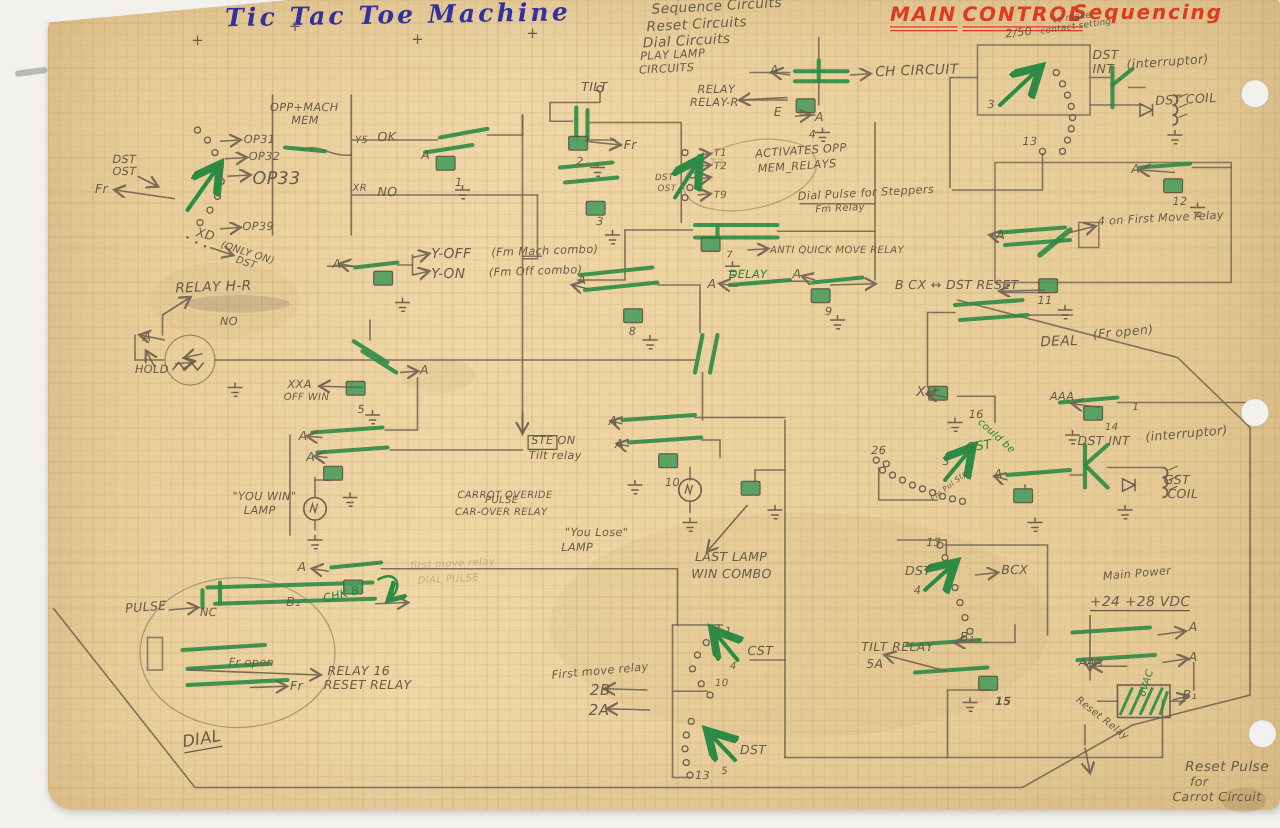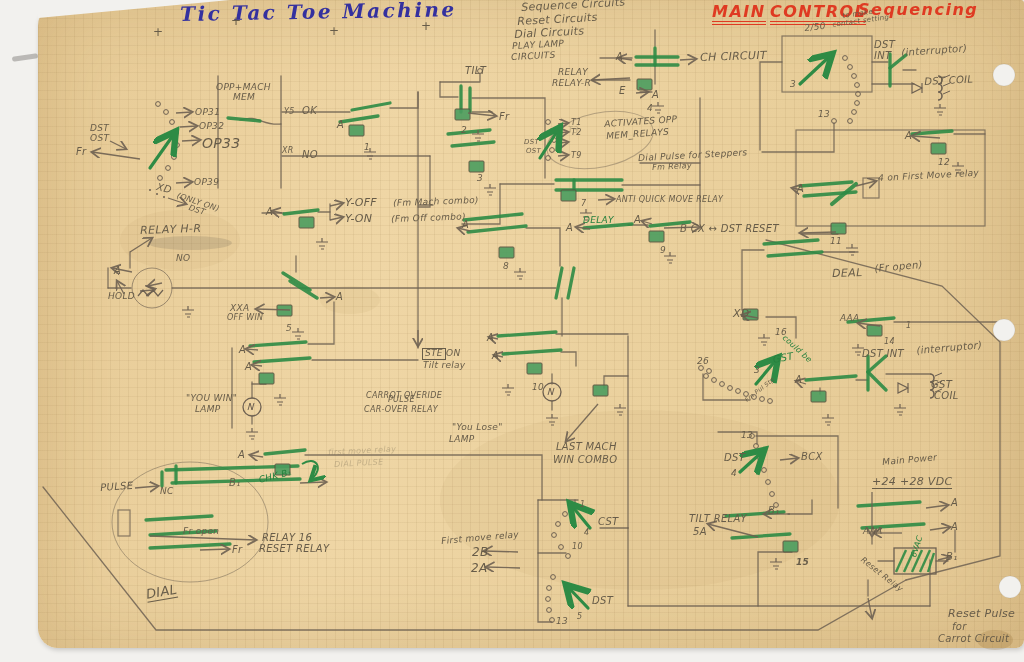--- a/index.html
+++ b/index.html
@@ -447,21 +447,21 @@
       <div class="lbl pencil" style="left: 446px; top: 349px; font-size: 9px;">ON</div>
       <div class="lbl pencil" style="left: 423px; top: 361px; font-size: 9px;">Tilt relay</div>
       <div class="lbl pencil" style="left: 366px; top: 392px; font-size: 8px;">CARROT OVERIDE</div>
       <div class="lbl pencil" style="left: 388px; top: 396px; font-size: 8px;">PULSE</div>
       <div class="lbl pencil" style="left: 364px; top: 406px; font-size: 8px;">CAR-OVER RELAY</div>
       <div class="lbl pencil" style="left: 487px; top: 333px; font-size: 10px;">A</div>
       <div class="lbl pencil" style="left: 492px; top: 351px; font-size: 10px;">A</div>
       <div class="lbl pencil" style="left: 532px; top: 383px; font-size: 9px;">10</div>
       <div class="lbl pencil" style="left: 452px; top: 423px; font-size: 9px;">"You Lose"</div>
       <div class="lbl pencil" style="left: 449px; top: 435px; font-size: 9px;">LAMP</div>
-      <div class="lbl pencil" style="left: 556px; top: 442px; font-size: 10px;">LAST MACH</div>
+      <div class="lbl pencil" style="left: 556px; top: 442px; font-size: 10px;">LAST LAMP</div>
       <div class="lbl pencil" style="left: 553px; top: 455px; font-size: 10px;">WIN COMBO</div>
       <div class="lbl pencil" style="left: 238px; top: 450px; font-size: 10px;">A</div>
       <div class="lbl faint" style="left: 328px; top: 449px; font-size: 8px; transform: rotate(-3deg);">first move relay</div>
       <div class="lbl faint" style="left: 334px; top: 461px; font-size: 8px; transform: rotate(-3deg);">DIAL PULSE</div>
       <div class="lbl pencil" style="left: 100px; top: 483px; font-size: 10px; transform: rotate(-4deg);">PULSE</div>
       <div class="lbl pencil" style="left: 160px; top: 487px; font-size: 9px;">NC</div>
       <div class="lbl pencil" style="left: 229px; top: 478px; font-size: 10px;">B₁</div>
       <div class="lbl green" style="left: 258px; top: 476px; font-size: 9px; transform: rotate(-14deg);">CHK B₁</div>
       <div class="lbl pencil" style="left: 183px; top: 527px; font-size: 9px;">Fr open</div>
       <div class="lbl pencil" style="left: 262px; top: 533px; font-size: 10px;">RELAY 16</div>
@@ -490,21 +490,21 @@
       <div class="lbl pencil" style="left: 796px; top: 558px; font-size: 9px; font-weight: bold;">15</div>
       <div class="lbl pencil" style="left: 863px; top: 527px; font-size: 9px;">AAA</div>
       <div class="lbl pencil" style="left: 951px; top: 498px; font-size: 10px;">A</div>
       <div class="lbl pencil" style="left: 951px; top: 522px; font-size: 10px;">A</div>
       <div class="lbl pencil" style="left: 946px; top: 552px; font-size: 10px;">B₁</div>
       <div class="lbl green" style="left: 910px; top: 556px; font-size: 8px; transform: rotate(-72deg);">6VAC</div>
       <div class="lbl pencil" style="left: 864px; top: 556px; font-size: 8px; transform: rotate(38deg);">Reset Relay</div>
       <div class="lbl pencil" style="left: 948px; top: 608px; font-size: 11px;">Reset Pulse</div>
       <div class="lbl pencil" style="left: 952px; top: 622px; font-size: 10px;">for</div>
       <div class="lbl pencil" style="left: 938px; top: 634px; font-size: 10px;">Carrot Circuit</div>
-      <div class="lbl pencil" style="left: 680px; top: 224px; font-size: 10px;">B CX ↔ DST RESET</div>
+      <div class="lbl pencil" style="left: 716px; top: 224px; font-size: 10px;">B CX ↔ DST RESET</div>
       <div class="lbl pencil" style="left: 830px; top: 237px; font-size: 9px;">11</div>
       <div class="lbl pencil" style="left: 832px; top: 268px; font-size: 11px; transform: rotate(-2deg);">DEAL</div>
       <div class="lbl pencil" style="left: 874px; top: 264px; font-size: 10px; transform: rotate(-5deg);">(Fr open)</div>
       <div class="lbl pencil" style="left: 733px; top: 308px; font-size: 11px;">XD</div>
       <div class="lbl pencil" style="left: 775px; top: 328px; font-size: 9px;">16</div>
       <div class="lbl pencil" style="left: 840px; top: 314px; font-size: 9px;">AAA</div>
       <div class="lbl pencil" style="left: 906px; top: 322px; font-size: 8px;">1</div>
       <div class="lbl pencil" style="left: 884px; top: 338px; font-size: 8px;">14</div>
       <div class="lbl pencil" style="left: 862px; top: 349px; font-size: 10px;">DST INT</div>
       <div class="lbl pencil" style="left: 916px; top: 346px; font-size: 10px; transform: rotate(-5deg);">(interruptor)</div>

